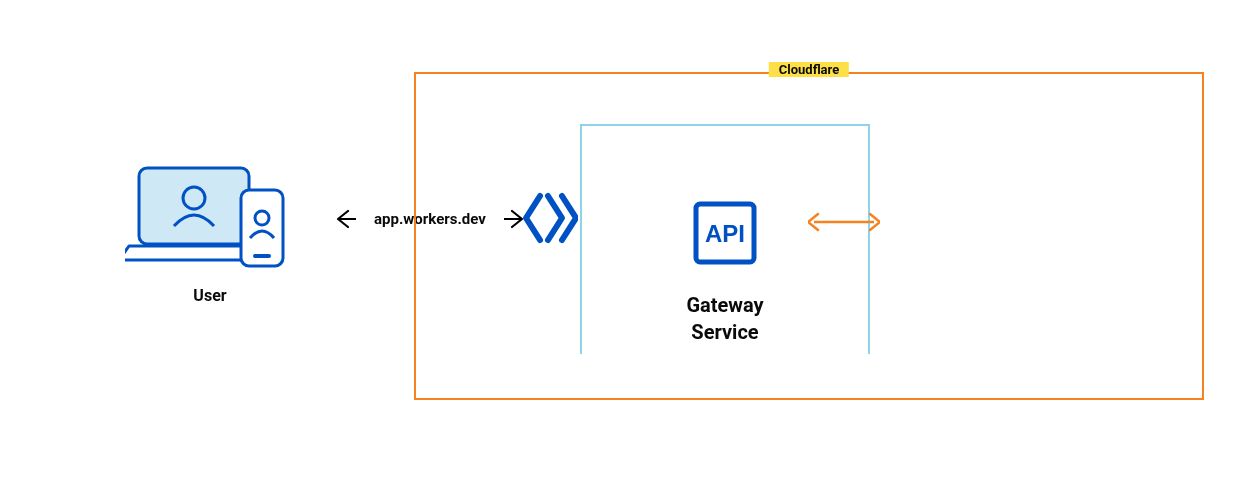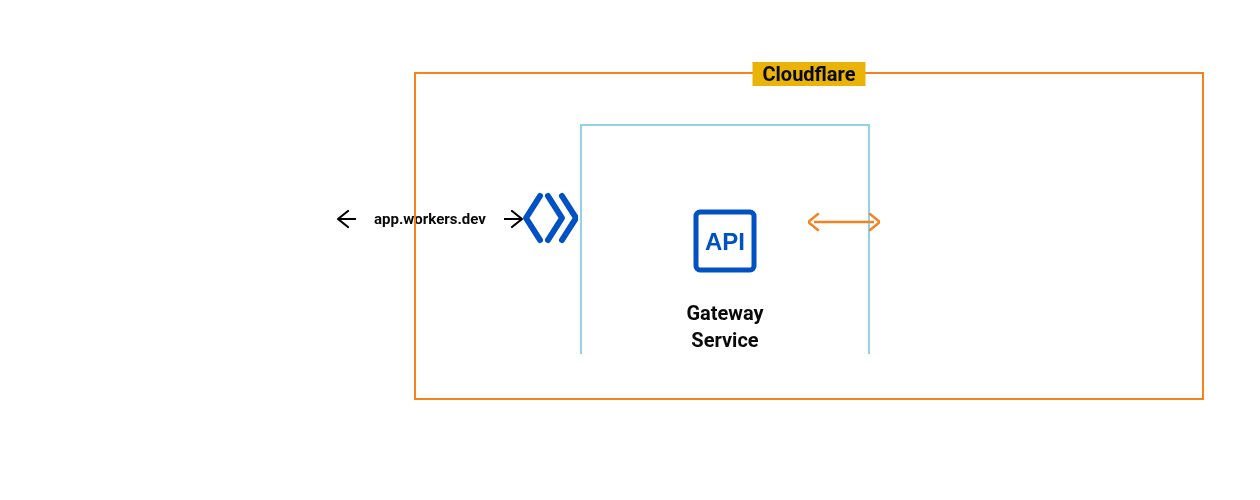--- a/index.html
+++ b/index.html
@@ -58,45 +58,45 @@
     top: 72px;
     width: 790px;
     height: 328px;
     border: 2px solid #f6821f;
   }
   .cf-title {
     position: absolute;
     top: -12px;
     left: 50%;
     transform: translateX(-50%);
-    background: #eab308;
+    background: #fde047;
     padding: 0 10px;
     font-weight: 700;
-    font-size: 20px;
+    font-size: 13px;
   }
 
   
   .svc {
     position: absolute;
     top: 50px;
     width: 290px;
     height: 230px;
     border: 2px solid #8fd3e8;
     border-bottom: none;
   }
   .svc-gateway { left: 164px; }
   .svc-auth    { left: 474px; }
 
   .svc-inner {
     position: absolute;
     left: 0; right: 0; top: 0; bottom: 0;
     display: flex;
     flex-direction: column;
     align-items: center;
-    justify-content: flex-end;
+    justify-content: center;
     padding-top: 66px;
   }
   .svc-icons {
     display: flex;
     align-items: center;
     gap: 18px;
   }
   .svc-label {
     margin-top: 22px;
     font-weight: 700;
@@ -122,20 +122,39 @@
     width: 56px;
     height: 56px;
   }
 
 </style>
 </head>
 <body>
 
 <div class="stage">
 
+  <div class="user">
+    <span>
+      <svg width="170" height="110" viewBox="0 0 170 110">
+
+        <rect x="14" y="8" width="110" height="76" rx="8" fill="#cfe8f5" stroke="#0051c3" stroke-width="3"></rect>
+
+        <circle cx="69" cy="38" r="11" fill="none" stroke="#0051c3" stroke-width="3"></circle>
+        <path d="M49 66 q20 -22 40 0" fill="none" stroke="#0051c3" stroke-width="3"></path>
+
+        <path d="M4 86 h130 l10 14 H-6 z" fill="#fff" stroke="#0051c3" stroke-width="3" stroke-linejoin="round"></path>
+
+        <rect x="116" y="30" width="42" height="76" rx="8" fill="#fff" stroke="#0051c3" stroke-width="3"></rect>
+        <circle cx="137" cy="58" r="7" fill="none" stroke="#0051c3" stroke-width="3"></circle>
+        <path d="M125 78 q12 -14 24 0" fill="none" stroke="#0051c3" stroke-width="3"></path>
+        <rect x="128" y="94" width="18" height="4" rx="2" fill="#0051c3"></rect>
+      </svg>
+    </span>
+    <div class="user-label">User</div>
+  </div>
 
   <div class="mid-conn">
     <span class="arrow-head-left">
       <svg width="22" height="22" viewBox="0 0 22 22">
         <path d="M14 3 L4 11 L14 19 M4 11 H22" fill="none" stroke="#000" stroke-width="2.2" stroke-linecap="round" stroke-linejoin="round"></path>
       </svg>
     </span>
     <span class="lbl">app.workers.dev</span>
     <span class="arrow-head-right">
       <svg width="22" height="22" viewBox="0 0 22 22">

